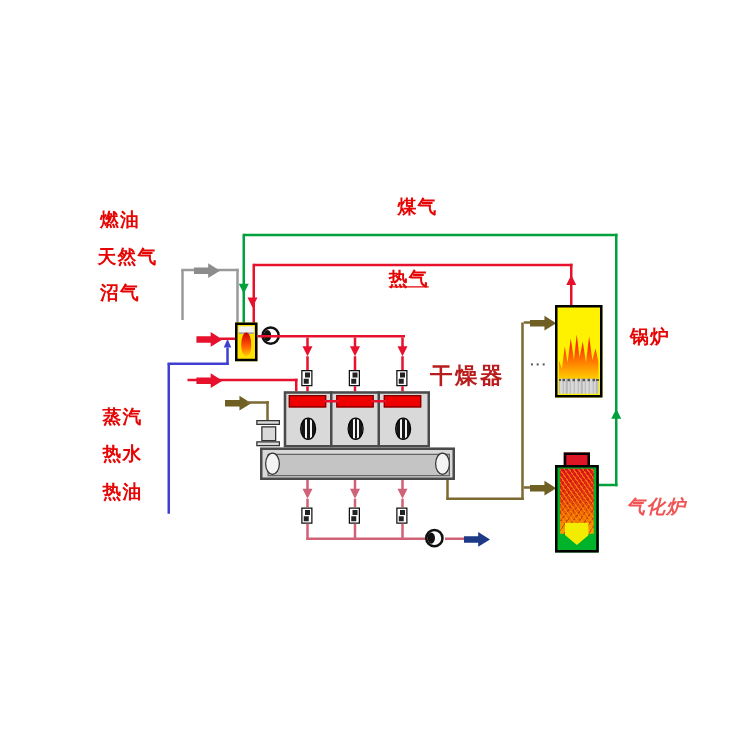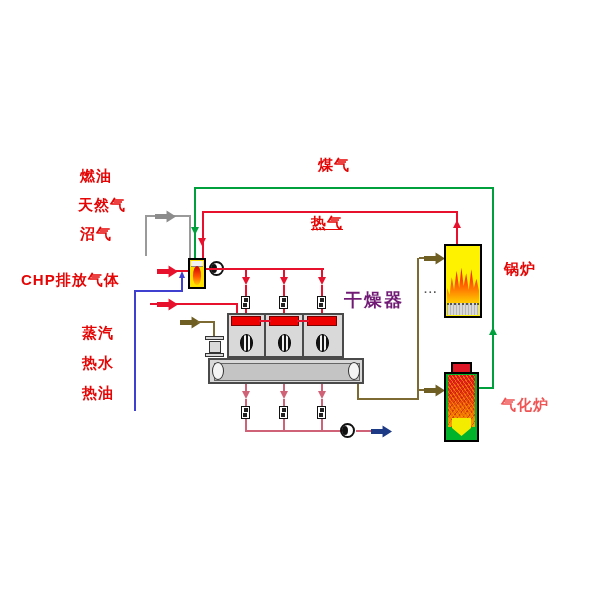--- a/index.html
+++ b/index.html
@@ -1,21 +1,21 @@
 <!DOCTYPE html>
 <html><head>
 <meta charset="utf-8">
 <style>
   html,body{margin:0;padding:0;background:#fff;}
   #canvas{position:relative;width:600px;height:600px;background:#fff;overflow:hidden;
           font-family:"Liberation Sans","DejaVu Sans",sans-serif;}
   .abs{position:absolute;}
   .h-line,.v-line{position:absolute;}
   .lbl{position:absolute;font-weight:bold;font-size:15px;letter-spacing:1px;color:#e60505;white-space:nowrap;}
-  .lbl-blue{color:#701a75;font-size:18px;letter-spacing:2px;}
+  .lbl-blue{color:#b91c1c;font-size:18px;letter-spacing:2px;}
   .lbl-pink{color:#f05555;}
   
   .barrow{position:absolute;width:21px;height:13px;
           clip-path:polygon(0 30%,55% 30%,55% 4%,100% 50%,55% 96%,55% 70%,0 70%);
           filter:drop-shadow(0 0 0.5px #000);}
   
   .tri{position:absolute;width:0;height:0;}
   .tri-down{border-left:4px solid transparent;border-right:4px solid transparent;border-top:8px solid #e8112d;}
   .tri-up{border-left:4px solid transparent;border-right:4px solid transparent;border-bottom:8px solid #e8112d;}
   .tri-down.green{border-top-color:#00a13d;} .tri-up.green{border-bottom-color:#00a13d;}
@@ -35,29 +35,28 @@
   .divider{position:absolute;width:2px;background:#4a4a4a;}
 </style>
 </head>
 <body>
 
 <div id="canvas">
 
   <div class="lbl" style="left:80px;top:167px;">燃油</div>
   <div class="lbl" style="left:78px;top:196px;">天然气</div>
   <div class="lbl" style="left:80px;top:225px;">沼气</div>
-  <div class="lbl" style="left:21px;top:271px;">CHP排放气体</div>
   <div class="lbl" style="left:82px;top:324px;">蒸汽</div>
   <div class="lbl" style="left:82px;top:354px;">热水</div>
   <div class="lbl" style="left:82px;top:384px;">热油</div>
   <div class="lbl" style="left:318px;top:156px;">煤气</div>
   <div class="lbl" style="left:311px;top:214px;text-decoration:underline;">热气</div>
   <div class="lbl lbl-blue" style="left:344px;top:288px;">干燥器</div>
   <div class="lbl" style="left:504px;top:260px;">锅炉</div>
-  <div class="lbl lbl-pink" style="left:501px;top:396px;">气化炉</div>
+  <div class="lbl lbl-pink" style="left:501px;top:396px;font-style:italic;">气化炉</div>
   <div class="abs" style="left:424px;top:286px;font-size:11px;color:#555;letter-spacing:1px;font-weight:bold;">···</div>
 
   <div class="v-line" style="left:145px;top:216px;width:2px;height:40px;background:#9a9a9a;"></div>
   <div class="h-line" style="left:145px;top:215px;width:46px;height:2px;background:#9a9a9a;"></div>
   <div class="v-line" style="left:189px;top:215px;width:2px;height:45px;background:#9a9a9a;"></div>
   <div class="barrow" style="left:155px;top:210px;background:#8c8c8c;"></div>
 
   <div class="h-line" style="left:195px;top:187px;width:299px;height:2px;background:#00a13d;"></div>
   <div class="v-line" style="left:194px;top:187px;width:2px;height:72px;background:#00a13d;"></div>
   <div class="v-line" style="left:492px;top:187px;width:2px;height:202px;background:#00a13d;"></div>

